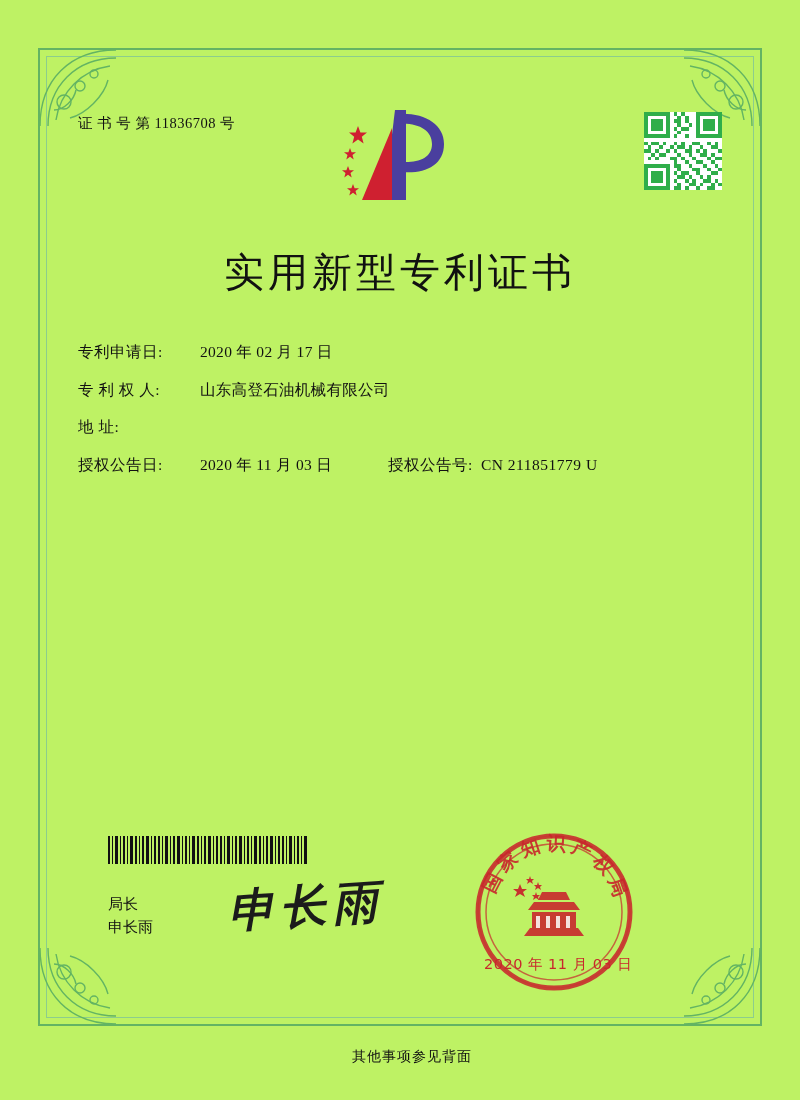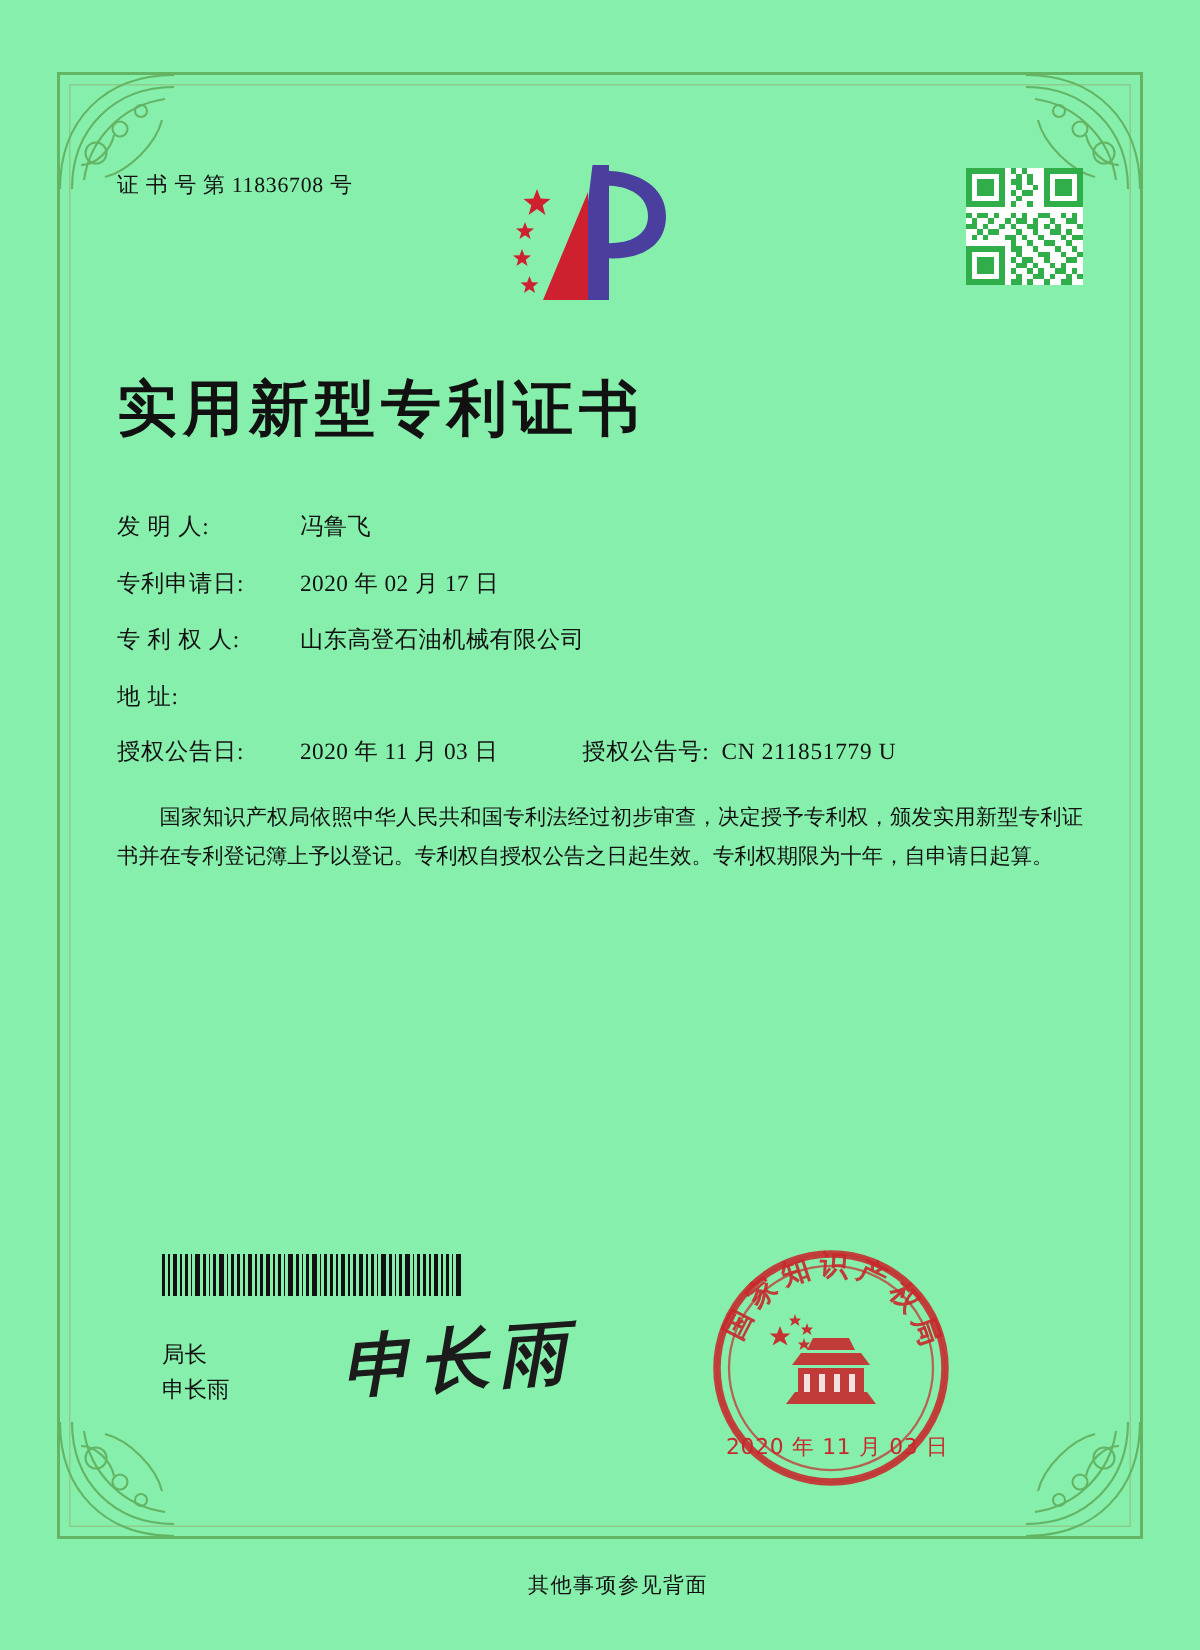--- a/index.html
+++ b/index.html
@@ -12,21 +12,21 @@
     height: 1100px;
     font-family: "Liberation Serif", "DejaVu Serif", serif;
     color: #1a1a1a;
     position: relative;
     overflow: hidden;
   }
 
   .page {
     position: absolute;
     inset: 0;
-    background: #86efac;
+    background: #bef264;
   }
 
   
   .border-outer {
     position: absolute;
     left: 38px;
     top: 48px;
     right: 38px;
     bottom: 74px;
     border: 2px solid #63b463;
@@ -79,23 +79,23 @@
   .qr {
     position: absolute;
     right: 78px;
     top: 112px;
     width: 78px;
     height: 78px;
   }
   .qr svg { display: block; }
 
   .title {
-    text-align: left;
+    text-align: center;
     font-family: "DejaVu Sans", "Liberation Sans", sans-serif;
-    font-weight: bold;
+    font-weight: normal;
     font-size: 40px;
     letter-spacing: 4px;
     color: #111;
     margin-top: 112px;
   }
 
   .fields {
     margin-top: 44px;
     font-size: 15.5px;
     line-height: 1;
@@ -395,26 +395,20 @@
 
   <div class="content">
 
     <div class="cert-no">证 书 号 第 11836708 号</div>
 
     <div class="title">实用新型专利证书</div>
 
     <div class="fields">
 
 
-      <div class="field-row">
-        <div class="f-label spread">
-            <span>发 明 人:</span>
-          </div>
-        <div class="f-value">冯鲁飞</div>
-      </div>
 
 
       <div class="field-row">
         <div class="f-label">专利申请日:</div>
         <div class="f-value">2020 年 02 月 17 日</div>
       </div>
 
       <div class="field-row">
         <div class="f-label">专 利 权 人:</div>
         <div class="f-value">山东高登石油机械有限公司</div>
@@ -430,21 +424,20 @@
         <div class="f-label">授权公告日:</div>
         <div class="f-value">2020 年 11 月 03 日</div>
         <div class="f-label2">
           <span class="lbl">授权公告号:</span><span>CN 211851779 U</span>
         </div>
       </div>
 
     </div>
 
     <div class="paragraphs">
-      <p>国家知识产权局依照中华人民共和国专利法经过初步审查，决定授予专利权，颁发实用新型专利证书并在专利登记簿上予以登记。专利权自授权公告之日起生效。专利权期限为十年，自申请日起算。</p>
     </div>
 
   </div>
 
   <div class="barcode">
     <svg width="200" height="28" viewBox="0 0 200 28" shape-rendering="crispEdges">
       <g fill="#111111">
         <rect x="0" y="0" width="2" height="28"></rect>
           <rect x="4" y="0" width="1" height="28"></rect>
         <rect x="7" y="0" width="3" height="28"></rect>

